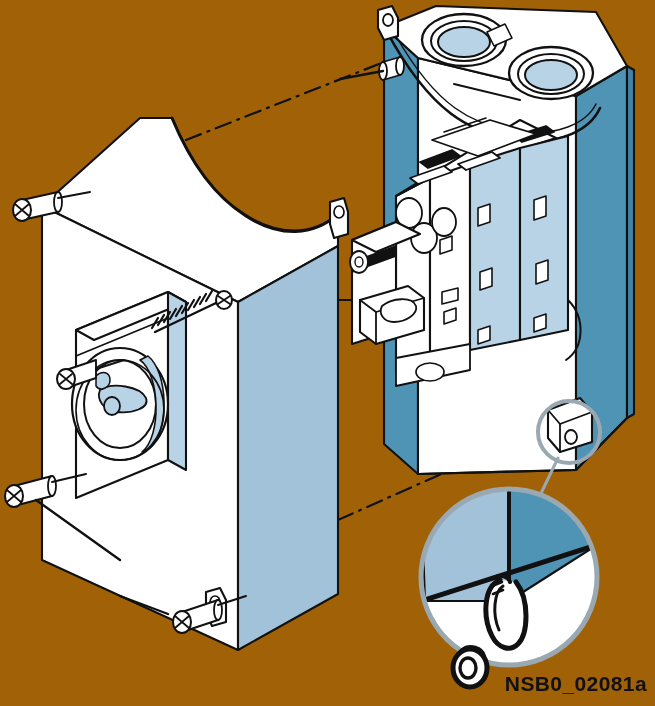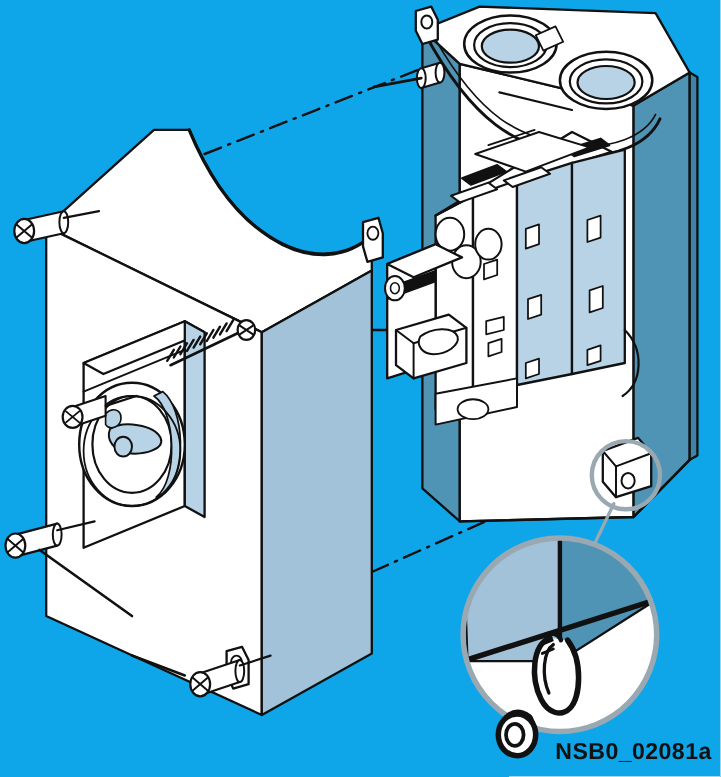--- a/index.html
+++ b/index.html
@@ -1,18 +1,18 @@
 <!DOCTYPE html>
 <html><head>
 <meta charset="utf-8">
 <style>
   html,body{margin:0;padding:0;background:#ffffff;}
   body{width:655px;height:706px;overflow:hidden;
        font-family:"Liberation Sans",sans-serif;}
-  #stage{position:relative;width:655px;height:706px;background:#0ea5e9;}
+  #stage{position:relative;width:655px;height:706px;background:#a16207;}
   svg#art{position:absolute;left:0;top:0;width:655px;height:706px;display:block;}
   .cap{position:absolute;right:8px;bottom:10px;font-size:21px;font-weight:700;
        letter-spacing:.4px;color:#111;font-family:"Liberation Sans",sans-serif;
        white-space:nowrap;}
 </style>
 </head>
 <body>
 
 <div id="stage">
 

